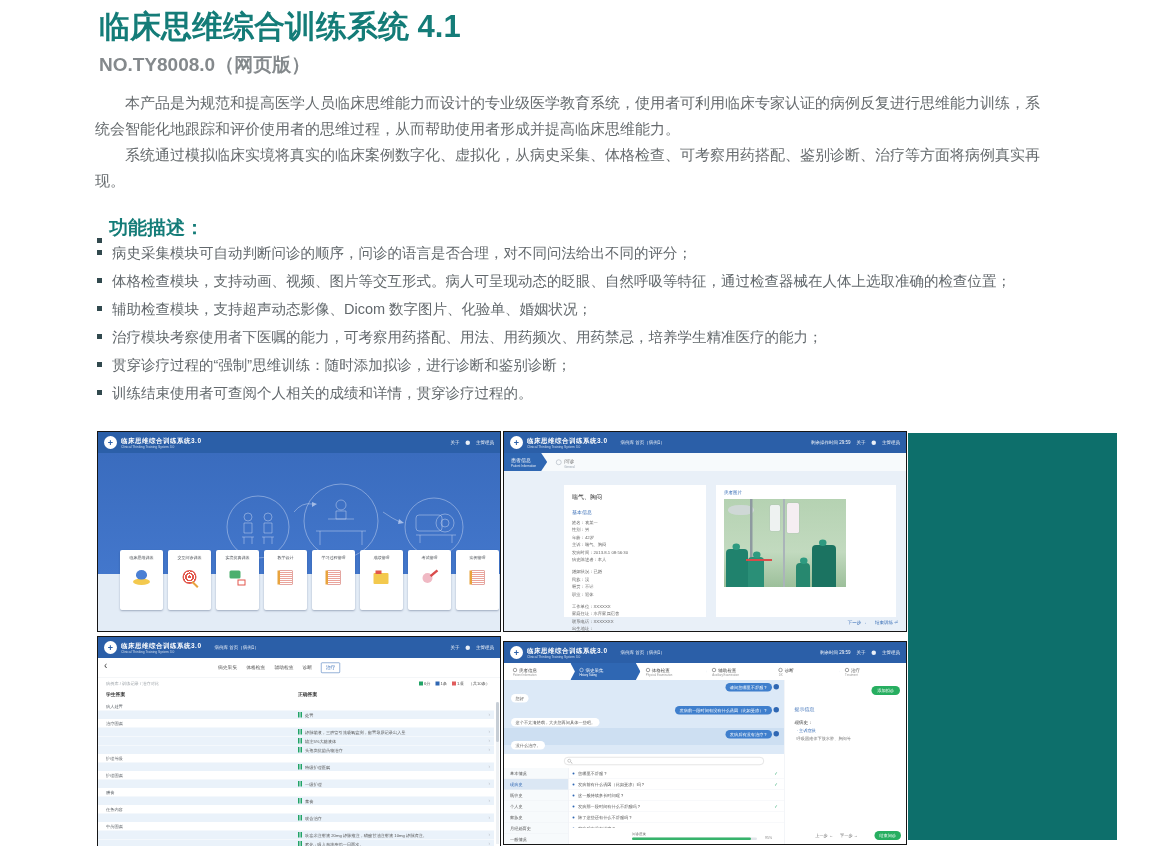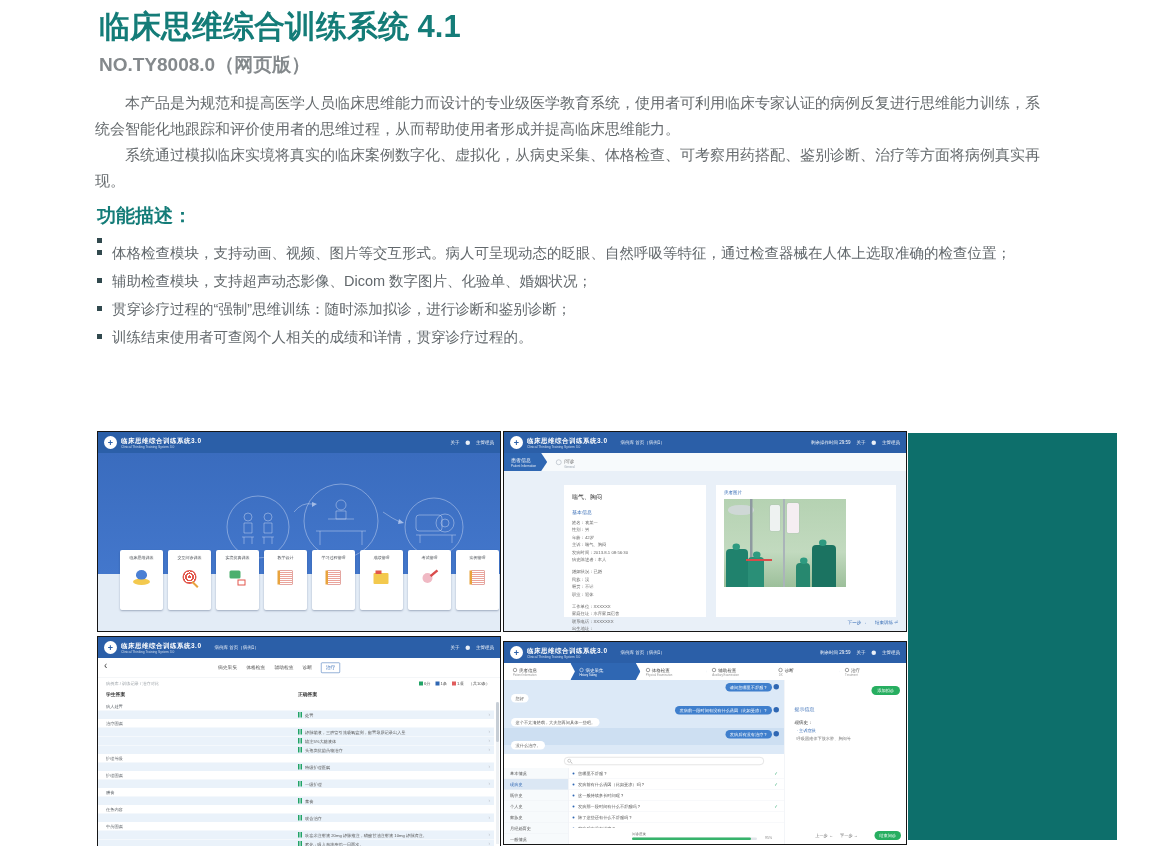--- a/index.html
+++ b/index.html
@@ -3,21 +3,21 @@
 <meta charset="utf-8">
 <style>
   html,body{margin:0;padding:0;}
   body{width:1161px;height:846px;position:relative;background:#fff;overflow:hidden;
        font-family:"Liberation Sans","DejaVu Sans",sans-serif;}
   
   .page-title{position:absolute;left:99px;top:6px;font-size:31px;font-weight:bold;color:#147c78;margin:0;}
   .model-no{position:absolute;left:99px;top:52px;font-size:19px;font-weight:bold;color:#84898c;}
   .intro{position:absolute;left:95px;top:90px;width:947px;}
   .intro p{margin:0;text-indent:2em;font-size:15px;color:#666b6e;line-height:26px;}
-  .features-heading{position:absolute;left:97px;top:203px;font-size:19px;font-weight:bold;color:#147c78;margin:0;}
+  .features-heading{position:absolute;left:97px;top:203px;font-size:19px;font-weight:bold;color:#147c78;margin:12px;}
   #features{position:absolute;left:97px;top:233px;width:950px;margin:0;padding:0;list-style:none;}
   #features li{position:relative;padding-left:15px;margin-bottom:12px;font-size:14.5px;color:#62686c;line-height:16px;}
   .fbul{position:absolute;left:0;top:5px;width:5px;height:5px;background:#31494e;display:inline-block;}
   
   .teal{position:absolute;left:908px;top:433px;width:209px;height:407px;background:#0d6f6b;}
   
   .shot{position:absolute;background:#fff;border:1px solid #161616;overflow:hidden;}
   #shotA{left:97px;top:431px;width:402px;height:199px;}
   #shotB{left:503px;top:431px;width:402px;height:199px;}
   #shotC{left:97px;top:636px;width:402px;height:209px;}
@@ -169,23 +169,24 @@
 
 <h1 class="page-title">临床思维综合训练系统 4.1</h1>
 <div class="model-no">NO.TY8008.0（网页版）</div>
 <div class="intro">
   <p>本产品是为规范和提高医学人员临床思维能力而设计的专业级医学教育系统，使用者可利用临床专家认证的病例反复进行思维能力训练，系统会智能化地跟踪和评价使用者的思维过程，从而帮助使用者形成并提高临床思维能力。</p>
   <p>系统通过模拟临床实境将真实的临床案例数字化、虚拟化，从病史采集、体格检查、可考察用药搭配、鉴别诊断、治疗等方面将病例真实再现。</p>
 </div>
 <h2 class="features-heading">功能描述：</h2>
 <ul id="features">
     <li class="feat"><span class="fbul"></span></li>
-    <li class="feat"><span class="fbul"></span></li>
+    <li class="feat"><span class="fbul"></span><span class="ftxt">病史采集模块可自动判断问诊的顺序，问诊的语言是否合理，对不同问法给出不同的评分；</span></li>
     <li class="feat"><span class="fbul"></span><span class="ftxt">体格检查模块，支持动画、视频、图片等交互形式。病人可呈现动态的眨眼、自然呼吸等特征，通过检查器械在人体上选取准确的检查位置；</span></li>
     <li class="feat"><span class="fbul"></span><span class="ftxt">辅助检查模块，支持超声动态影像、Dicom 数字图片、化验单、婚姻状况；</span></li>
+    <li class="feat"><span class="fbul"></span><span class="ftxt">治疗模块考察使用者下医嘱的能力，可考察用药搭配、用法、用药频次、用药禁忌，培养学生精准医疗的能力；</span></li>
     <li class="feat"><span class="fbul"></span><span class="ftxt">贯穿诊疗过程的“强制”思维训练：随时添加拟诊，进行诊断和鉴别诊断；</span></li>
     <li class="feat"><span class="fbul"></span><span class="ftxt">训练结束使用者可查阅个人相关的成绩和详情，贯穿诊疗过程的。</span></li>
   </ul>
 
 <div class="shot" id="shotA">
  <div class="inner">
   <div class="shdr">
     <span class="slogo">+</span>
     <span class="stitle">
       <span class="cn">临床思维综合训练系统3.0</span>

